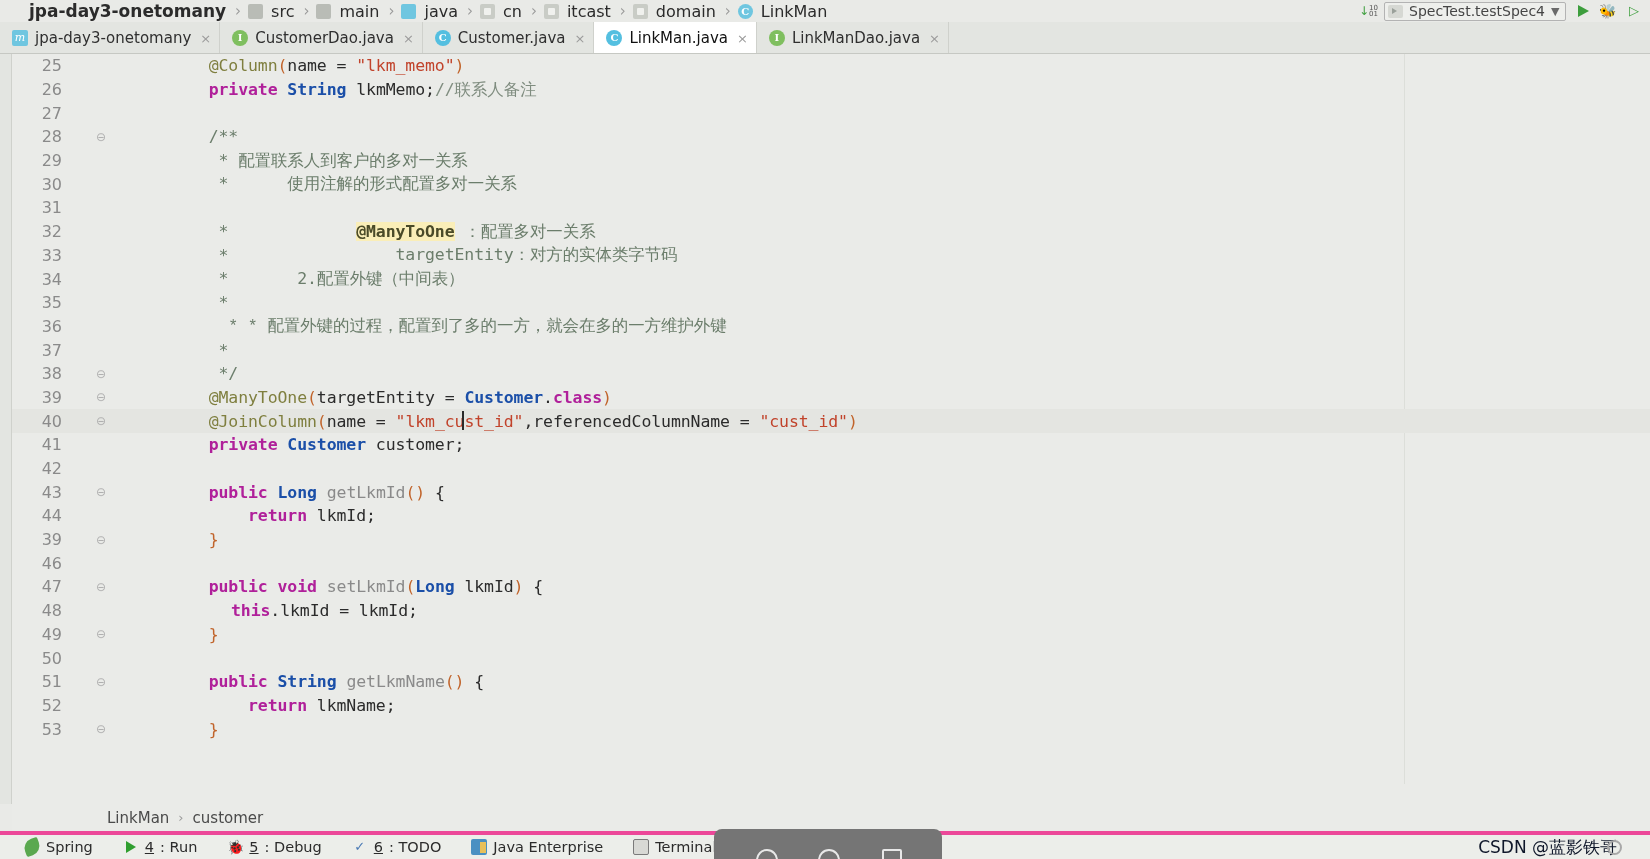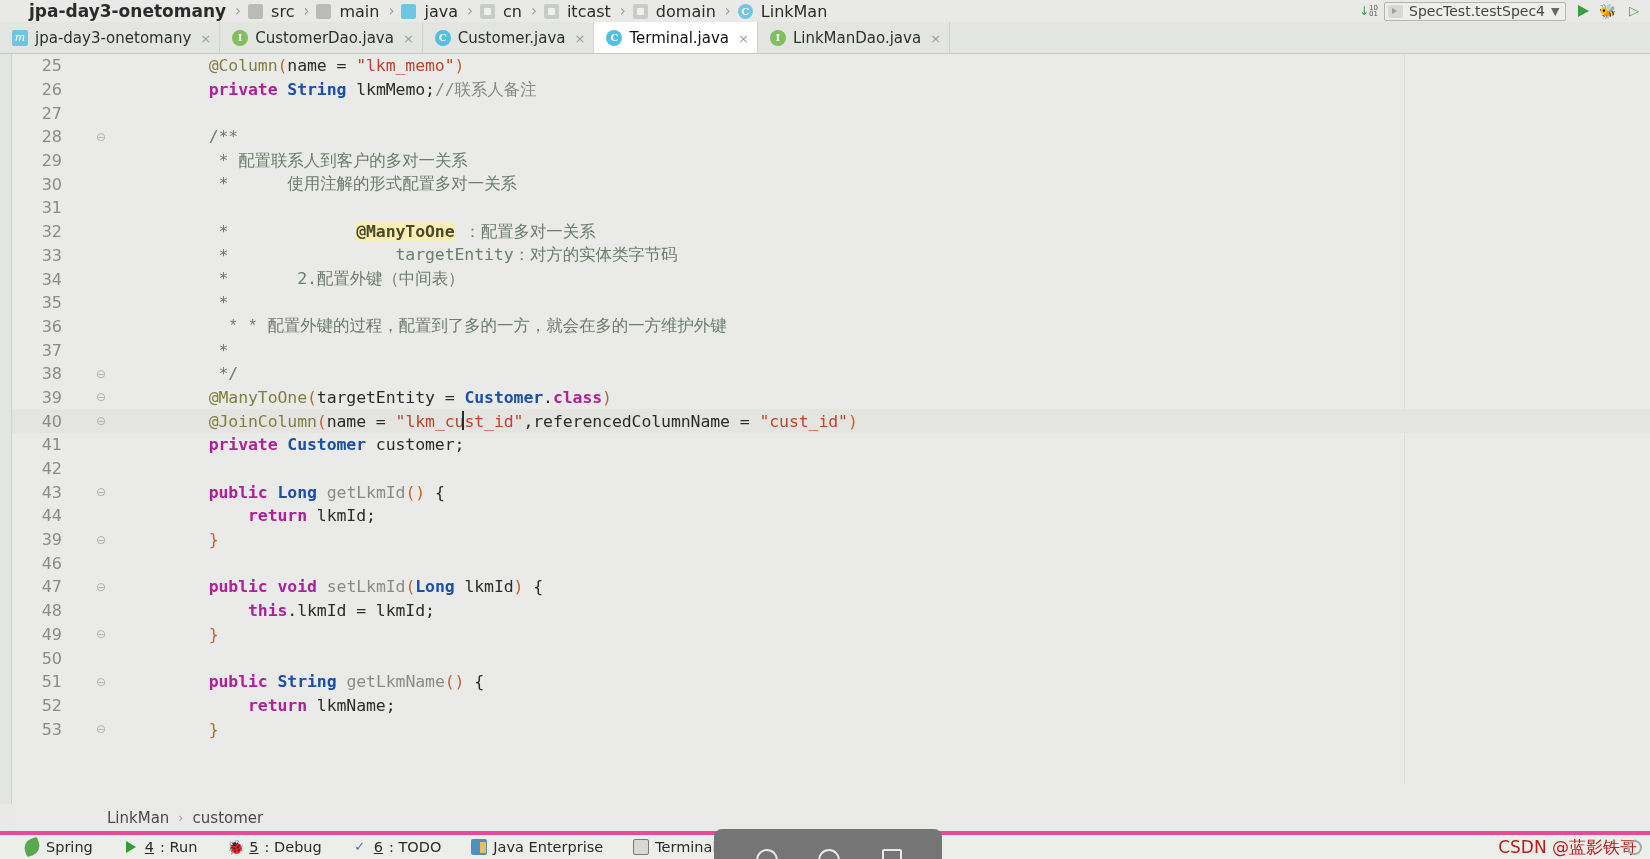--- a/index.html
+++ b/index.html
@@ -198,22 +198,22 @@
   .sicon.leaf { background:#5aa84f; border-radius: 10px 2px 10px 2px; transform: rotate(-20deg); }
   .sicon.play:after{ content:""; position:absolute; left:3px; top:2px;
       border-left:10px solid #2f9e2f; border-top:6px solid transparent; border-bottom:6px solid transparent;}
   .sicon.bug { color:#2f7a2f; font-size:14px; line-height:16px; text-align:center; }
   .sicon.todo { color:#4a7ab5; font-size:13px; line-height:16px; text-align:center; }
   .sicon.ent { background:#4a90c2; border-radius:2px; position:relative; }
   .sicon.ent:after{content:""; position:absolute; right:1px; top:3px; width:6px; height:11px; background:#e8c05a;}
   .sicon.term { border:1.5px solid #7a7a7a; border-radius:2px; background:#d8d9d5; }
 
   .csdn {
-    position: absolute; right: 8px; top: 836px;
-    font-size: 17px; color: #b91c1c;
+    position: absolute; right: 28px; top: 836px;
+    font-size: 17px; color: #0f172a;
     white-space: nowrap;
   }
   .csdn .mag {
     display:inline-block; width:15px; height:15px; border:2px solid #a8a8a8;
     border-radius:50%; vertical-align:-2px; margin-left:-10px;
   }
 
   .androidbar {
     position: absolute; left: 714px; top: 829px; width: 228px; height: 30px;
     background: #757575; border-radius: 8px 8px 0 0;
@@ -297,21 +297,21 @@
         <span class="tablabel">CustomerDao.java</span>
         <span class="xbtn">×</span>
       </div>
       <div class="tab">
         <span class="ticn cls">C</span>
         <span class="tablabel">Customer.java</span>
         <span class="xbtn">×</span>
       </div>
       <div class="tab active">
         <span class="ticn cls">C</span>
-        <span class="tablabel">Terminal.java</span>
+        <span class="tablabel">LinkMan.java</span>
         <span class="xbtn">×</span>
       </div>
       <div class="tab">
         <span class="ticn iface">I</span>
         <span class="tablabel">LinkManDao.java</span>
         <span class="xbtn">×</span>
       </div>
     </div>
 
   <div class="leftstrip">
@@ -416,21 +416,21 @@
           <span class="lineno">46</span>
           <span class="code" style="left: 118px;"></span>
         </div>
         <div class="row">
           <span class="lineno">47</span>
           <span class="fold">⊖</span>
           <span class="code" style="left: 118px;"><span class="pun">        </span><span class="kw">public</span><span class="pun"> </span><span class="kw">void</span><span class="pun"> </span><span class="mth">setLkmId</span><span class="par">(</span><span class="typ">Long</span><span class="pun"> lkmId</span><span class="par">)</span><span class="pun"> {</span></span>
         </div>
         <div class="row">
           <span class="lineno">48</span>
-          <span class="code" style="left: 118px;"><span class="pun">            </span><span class="kw">this</span><span class="pun">.lkmId = lkmId;</span></span>
+          <span class="code" style="left: 101px;"><span class="pun">            </span><span class="kw">this</span><span class="pun">.lkmId = lkmId;</span></span>
         </div>
         <div class="row">
           <span class="lineno">49</span>
           <span class="fold">⊖</span>
           <span class="code" style="left: 118px;"><span class="par">        }</span></span>
         </div>
         <div class="row">
           <span class="lineno">50</span>
           <span class="code" style="left: 118px;"></span>
         </div>

